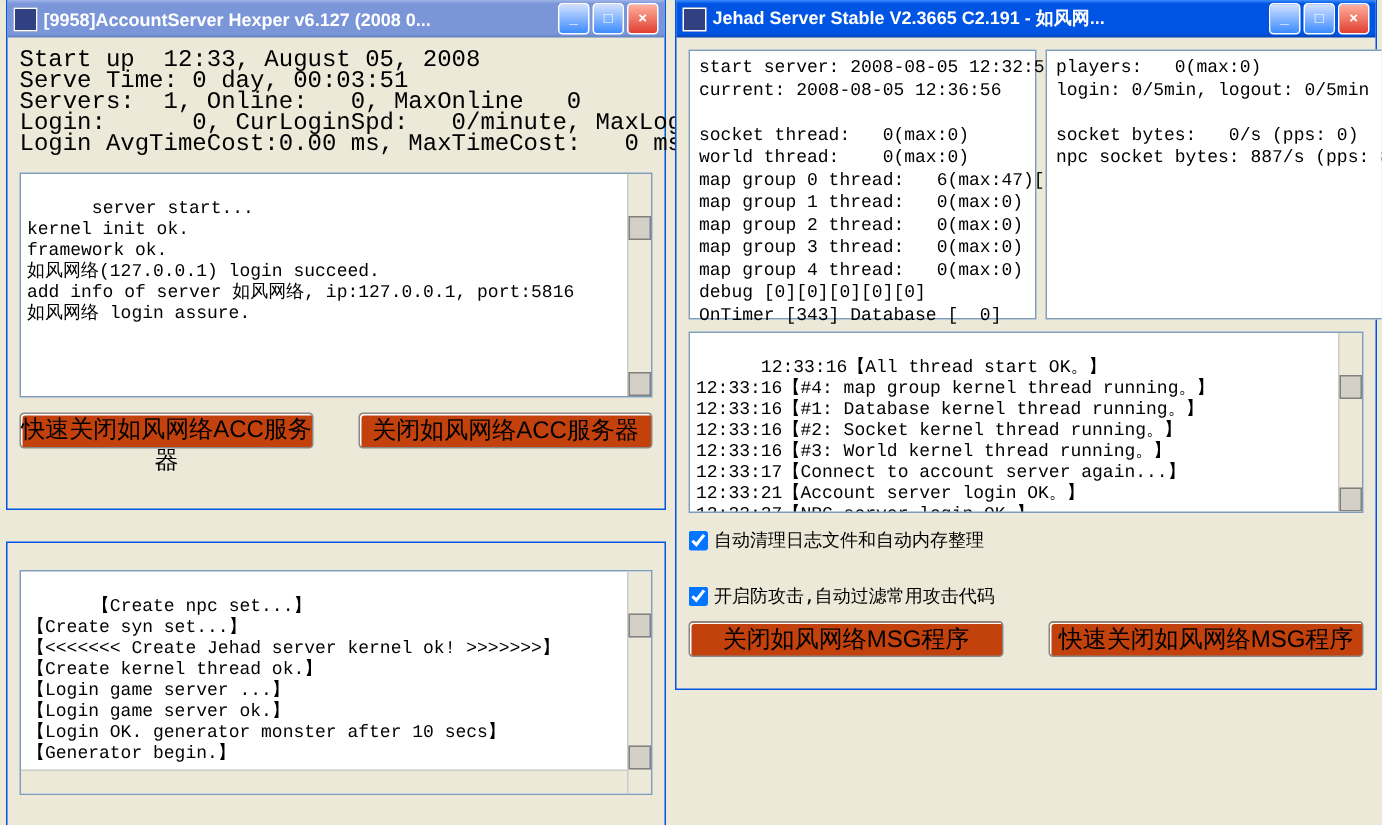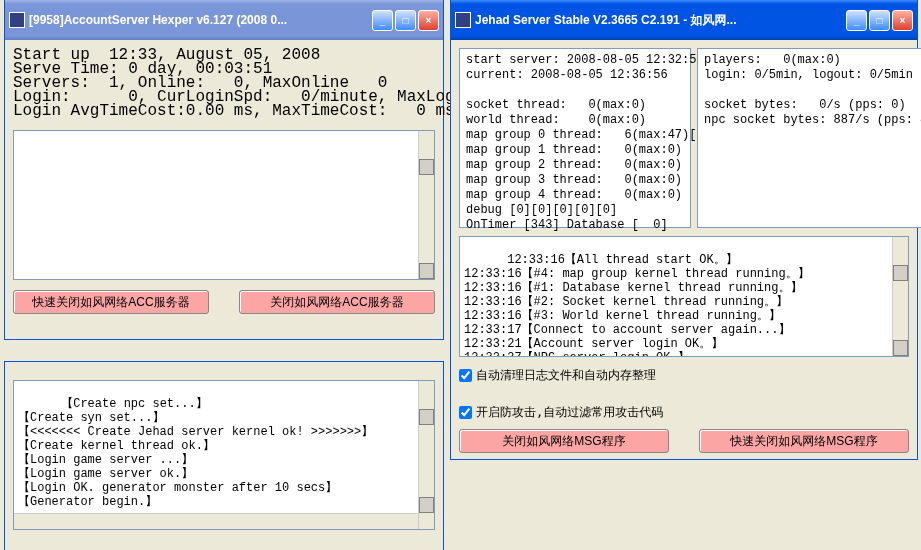--- a/index.html
+++ b/index.html
@@ -11,21 +11,21 @@
   position: relative;
   overflow: hidden;
 }
 .window {
   position: absolute;
   background: #ECE9D8;
   border: 1px solid #0054E3;
   border-top: none;
 }
 .titlebar {
-  height: 40px;
+  height: 25px;
   background: linear-gradient(to bottom, #3c8cff 0%, #0054E3 10%, #0054E3 90%, #0040b0 100%);
   color: #fff;
   display: flex;
   align-items: center;
   padding-left: 4px;
   font-family: Tahoma, sans-serif;
   font-size: 12px;
   font-weight: bold;
 }
 .titlebar.inactive {
@@ -83,26 +83,26 @@
 .scroll-h {
   position: absolute; left: 0; right: 16px; bottom: 0;
   height: 16px;
   background: #ECE9D8;
   border-top: 1px solid #ccc;
 }
 .btnrow { display: flex; gap: 30px; margin-top: 10px; justify-content: space-between; }
 .btn {
   flex: 1;
   height: 24px;
-  background: #fca5a5;
+  background: #c2410c;
   border: 1px solid #888;
   border-radius: 3px;
   box-shadow: inset 1px 1px 0 #fff;
   font-family: "SimSun", "宋体", sans-serif;
-  font-size: 12px;
+  font-size: 16px;
   cursor: pointer;
 }
 .statpanel {
   background: #fff;
   border: 1px solid #7F9DB9;
   padding: 4px 6px;
   font-family: "Courier New", monospace;
   font-size: 12px;
   line-height: 15px;
   white-space: pre;
@@ -124,20 +124,26 @@
       <div class="winbtn close">×</div>
     </div>
   </div>
   <div class="client">
     <div class="stats">Start up  12:33, August 05, 2008
 Serve Time: 0 day, 00:03:51
 Servers:  1, Online:   0, MaxOnline   0
 Login:      0, CurLoginSpd:   0/minute, MaxLoginSpd:   0/minute
 Login AvgTimeCost:0.00 ms, MaxTimeCost:   0 ms</div>
     <div class="textbox" style="height:150px; margin-top:12px;">
+      <span>server start...
+kernel init ok.
+framework ok.
+如风网络(127.0.0.1) login succeed.
+add info of server 如风网络, ip:127.0.0.1, port:5816
+如风网络 login assure.</span>
       <div class="scroll-v">
         <div class="sbtn"></div>
         <div class="sbtn" style="position:absolute;bottom:0;left:0;right:0;"></div>
       </div>
     </div>
     <div class="btnrow">
       <button class="btn">快速关闭如风网络ACC服务器</button>
       <button class="btn">关闭如风网络ACC服务器</button>
     </div>
   </div>

